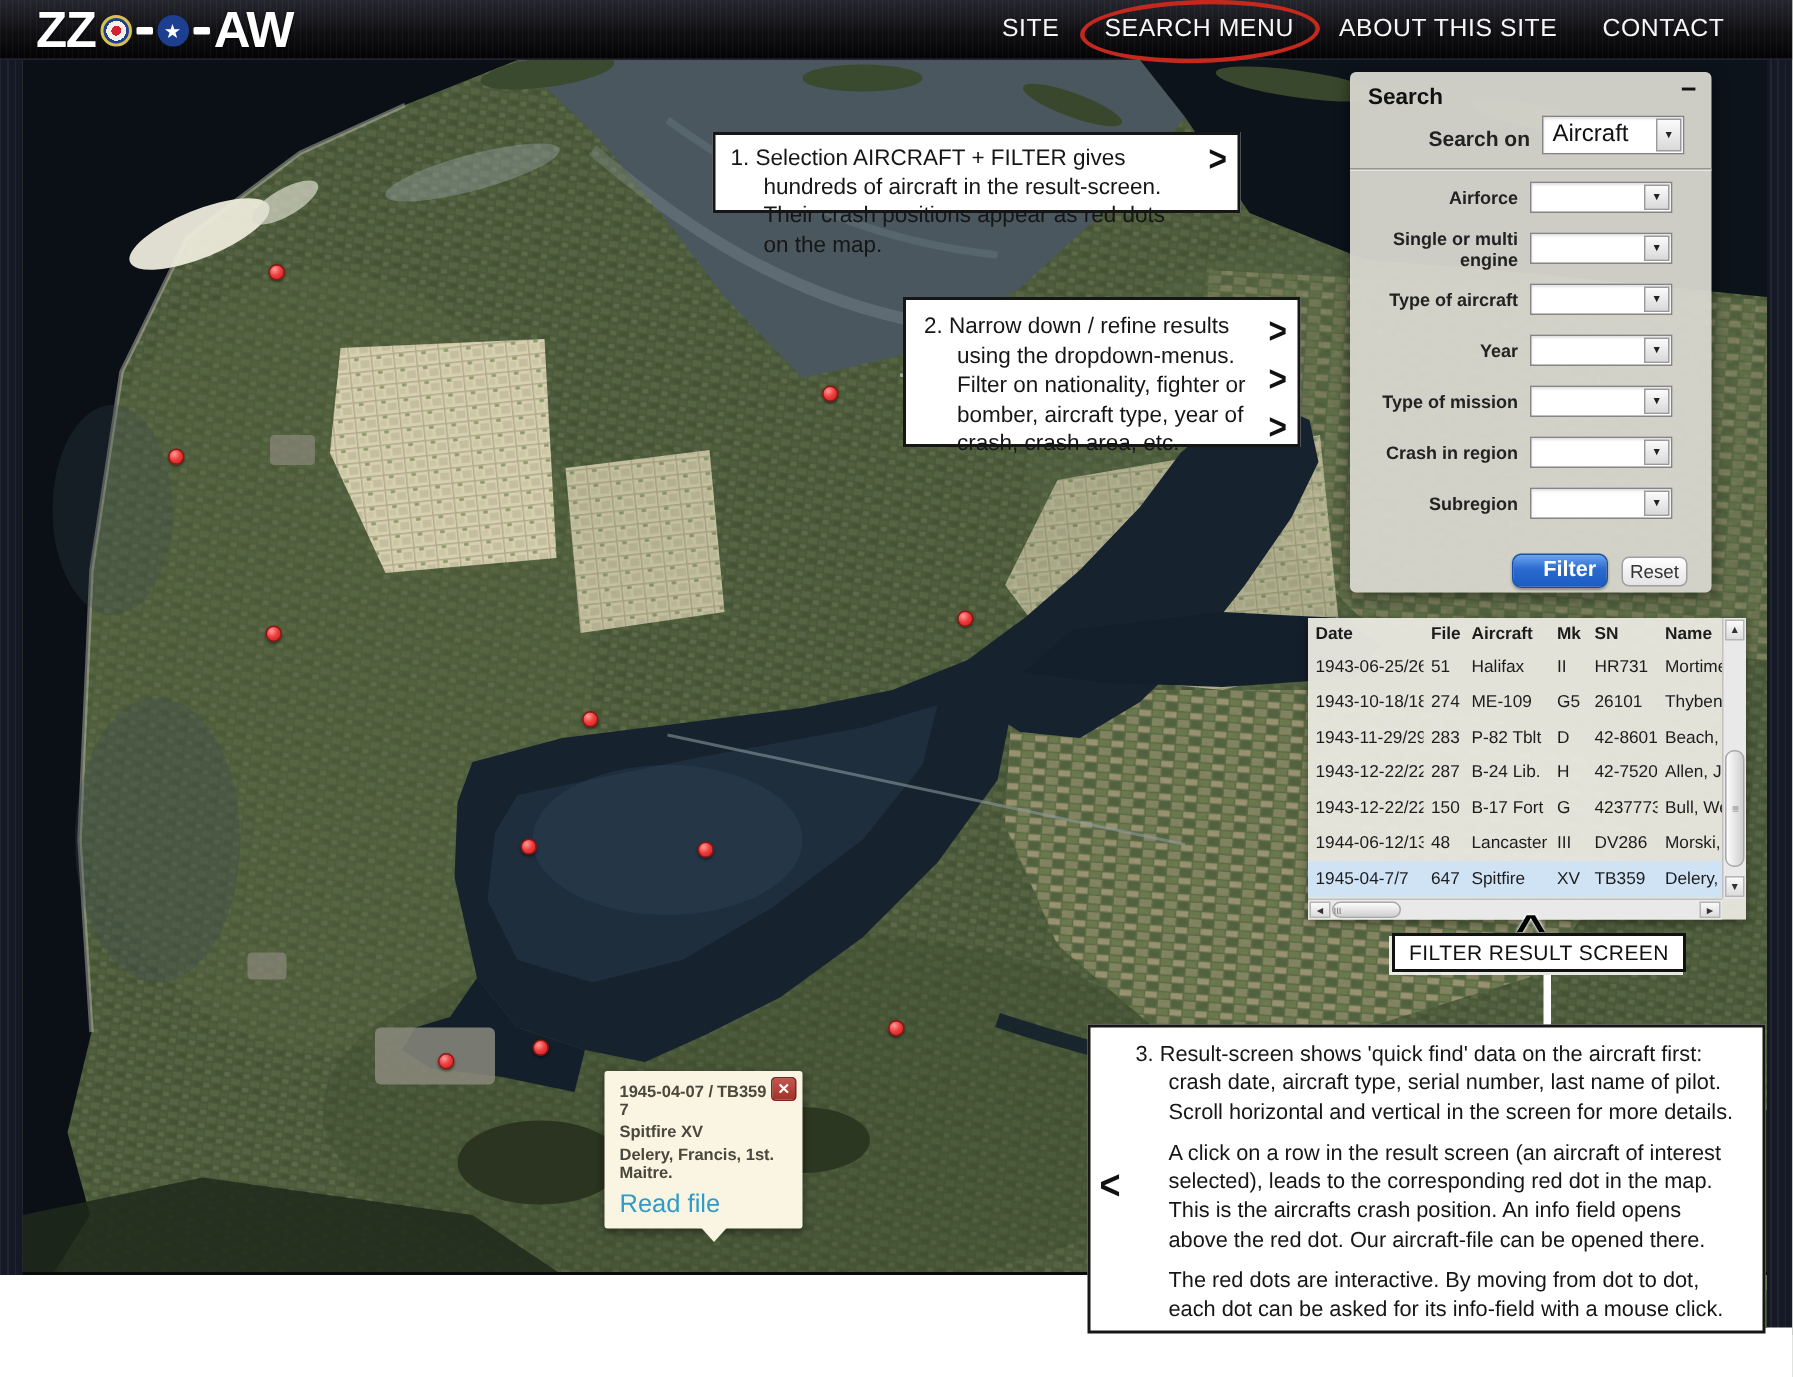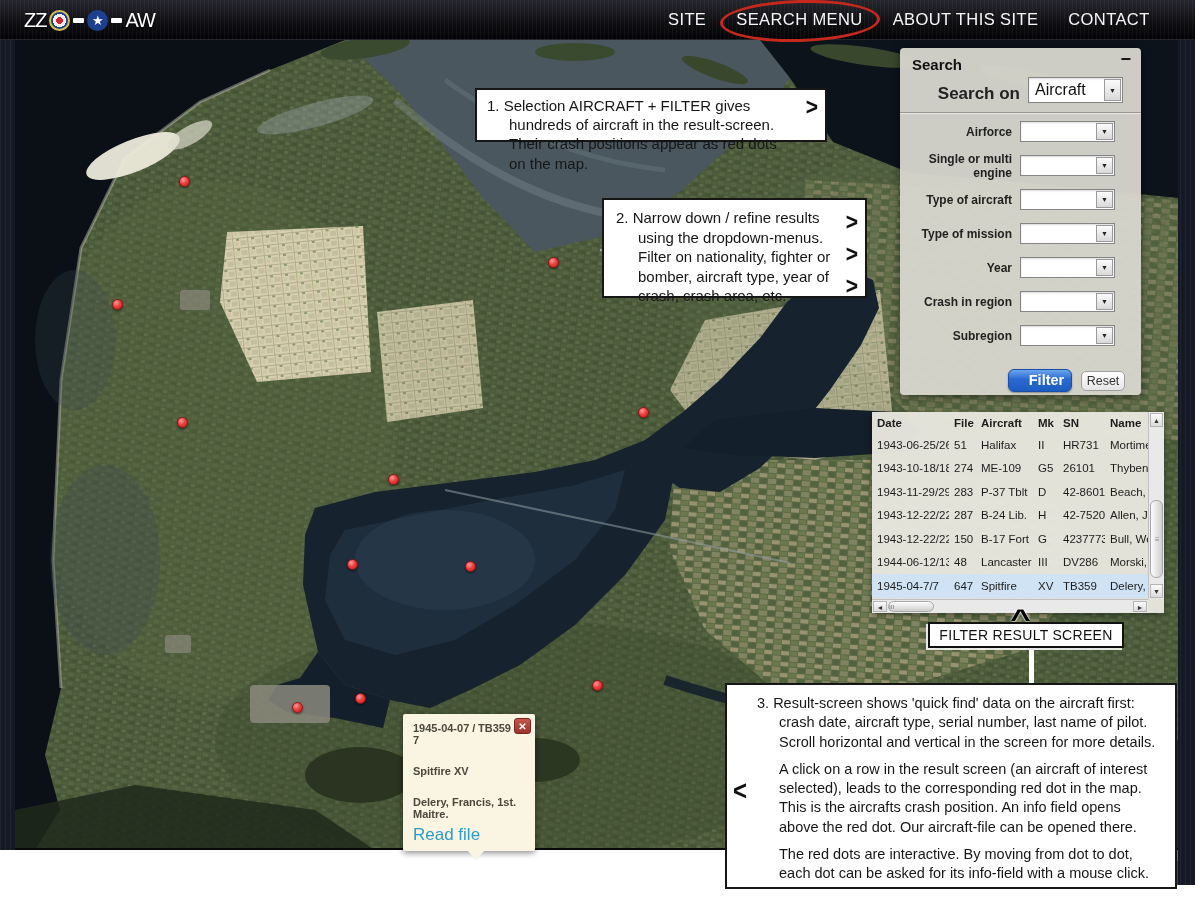--- a/index.html
+++ b/index.html
@@ -17,21 +17,21 @@
     background-color:#47553a;
     background-image:repeating-linear-gradient(97deg, rgba(160,170,120,.35) 0 5px, rgba(55,70,42,.55) 5px 11px); }
 
   
   .topbar { position:absolute; left:0; top:0; width:1195px; height:40px; z-index:50;
     background:linear-gradient(180deg,#26262e 0%,#101014 55%,#040406 100%);
     border-bottom:1px solid #23232b; }
   .topbar::after{ content:""; position:absolute; inset:0;
     background:repeating-linear-gradient(90deg, rgba(255,255,255,.04) 0 1px, transparent 1px 4px); }
   .logo { position:absolute; left:24px; top:5px; height:30px; display:flex; align-items:center; gap:3px; z-index:2; }
-  .logo .ltxt { color:#fff; font-weight:400; font-size:20px; letter-spacing:-1px; text-shadow:0 1px 2px #000; line-height:30px; }
+  .logo .ltxt { color:#fff; font-weight:700; font-size:34px; letter-spacing:-1px; text-shadow:0 1px 2px #000; line-height:30px; }
   .ldash { width:11px; height:5px; background:#fff; border-radius:1px; }
   .roundel { width:21px; height:21px; border-radius:50%; border:2px solid #d8c050;
     background:radial-gradient(circle, #cf2233 0 27%, #f2f0ea 27% 55%, #1d3f8f 55% 100%); }
   .starchip { width:21px; height:21px; border-radius:50%; background:#1d3f8f; color:#fff;
     font-size:13px; line-height:21px; text-align:center; }
   .nav { position:absolute; left:668px; top:10px; display:flex; gap:30px; z-index:2; }
   .nav .nav-item { color:#f7f7f7; font-size:16.5px; letter-spacing:.4px; cursor:pointer; white-space:nowrap; }
   .menu-ellipse { position:absolute; left:720px; top:0px; width:160px; height:42px; z-index:51;
     border:3px solid #c5291d; border-radius:50%; transform:rotate(-1.5deg); }
 
@@ -41,21 +41,21 @@
   .dots-layer { position:absolute; left:0; top:0; width:1195px; height:918px; z-index:30; pointer-events:none; }
   .dot { position:absolute; width:11px; height:11px; border-radius:50%; pointer-events:auto;
     background:radial-gradient(circle at 35% 30%, #ff9b9b 0%, #f04040 45%, #c01818 100%);
     border:1px solid #8f1410; box-shadow:0 1px 2px rgba(0,0,0,.55); }
 
   
   .search { position:absolute; left:900px; top:48px; width:241px; height:347px; z-index:25;
     background:rgba(216,215,207,.95); border-radius:4px; box-shadow:0 2px 10px rgba(0,0,0,.5); }
   .s-title { position:absolute; left:12px; top:8px; font-size:15px; font-weight:bold; color:#111; }
   .s-min { position:absolute; right:10px; top:1px; font-size:18px; font-weight:bold; color:#111; cursor:pointer; }
-  .s-on-label { position:absolute; left:0; top:36px; width:120px; text-align:right; font-size:17px; font-weight:bold; color:#222; }
+  .s-on-label { position:absolute; left:0; top:36px; width:120px; text-align:right; font-size:14px; font-weight:bold; color:#222; }
   .s-on-sel { position:absolute; left:128px; top:29px; width:95px; height:26px; font-size:16px; color:#111; padding:3px 0 0 6px; }
   .s-div { position:absolute; left:0; top:64px; width:100%; height:1px; background:#97968e; box-shadow:0 1px 0 rgba(255,255,255,.55); }
   .filters { position:absolute; left:0; top:73px; right:0; display:flex; flex-direction:column; gap:13px; }
   .srow { display:flex; align-items:center; height:21px; }
   .slabel { flex:0 0 120px; text-align:right; padding-right:8px; font-size:12px; font-weight:bold; color:#222; }
   .sel { position:relative; background:#fff; border:1px solid #858585; box-shadow:inset 0 1px 2px rgba(0,0,0,.15); width:95px; height:21px; cursor:pointer; }
   .s-on-sel.sel { width:95px; height:26px; }
   .selbtn { position:absolute; right:1px; top:1px; bottom:1px; width:17px; font-size:7px; color:#222;
     background:linear-gradient(#fbfbfb,#d9d9d9); border:1px solid #9a9a9a; display:flex; align-items:center; justify-content:center; }
   .btn-filter { position:absolute; left:108px; top:321px; width:64px; height:23px; cursor:pointer;
@@ -99,21 +99,21 @@
   .hang { padding-left:22px; text-indent:-22px; margin-bottom:8px; }
   .arr { position:absolute; font-weight:900; color:#101010; font-size:21px; transform:scaleY(1.15); }
   .a1 { right:7px; top:4px; }
   .a2a { right:7px; top:8px; } .a2b { right:7px; top:40px; } .a2c { right:7px; top:72px; }
   .a3 { left:6px; top:90px; font-size:24px; }
 
   
   .popup { position:absolute; left:403px; top:714px; width:132px; min-height:82px; z-index:40;
     background:#f9f5e2; border-radius:2px; box-shadow:0 2px 6px rgba(0,0,0,.45); padding:8px 10px 6px; }
   .pop-line1 { display:flex; justify-content:space-between; font-size:11px; font-weight:bold; color:#4a473c; padding-right:14px; }
-  .pop-line { font-size:11px; font-weight:bold; color:#4a473c; margin-top:19px; }
+  .pop-line { font-size:11px; font-weight:bold; color:#4a473c; margin-top:3px; }
   .pop-link { font-size:17px; color:#2e9bc8; margin-top:5px; cursor:pointer; }
   .popclose { position:absolute; top:4px; right:4px; width:17px; height:16px; cursor:pointer;
     background:linear-gradient(#c4564f,#9e332c); border:1px solid #7c241e; border-radius:3px;
     color:#fff; font-size:10px; font-weight:bold; line-height:15px; text-align:center; }
   .popptr { position:absolute; left:64px; bottom:-9px; width:0; height:0;
     border:9px solid transparent; border-top:10px solid #f9f5e2; border-bottom:none; }
 </style>
 </head>
 <body>
 
@@ -261,27 +261,27 @@
             <span class="selbtn">▼</span>
           </span>
         </div>
         <div class="srow">
           <span class="slabel">Type of aircraft</span>
           <span class="sel">
             <span class="selbtn">▼</span>
           </span>
         </div>
         <div class="srow">
+          <span class="slabel">Year</span>
+          <span class="sel">
+            <span class="selbtn">▼</span>
+          </span>
+        </div>
+        <div class="srow">
           <span class="slabel">Type of mission</span>
-          <span class="sel">
-            <span class="selbtn">▼</span>
-          </span>
-        </div>
-        <div class="srow">
-          <span class="slabel">Year</span>
           <span class="sel">
             <span class="selbtn">▼</span>
           </span>
         </div>
         <div class="srow">
           <span class="slabel">Crash in region</span>
           <span class="sel">
             <span class="selbtn">▼</span>
           </span>
         </div>
@@ -318,21 +318,21 @@
           <span class="tcell">1943-10-18/18</span>
           <span class="tcell">274</span>
           <span class="tcell">ME-109</span>
           <span class="tcell">G5</span>
           <span class="tcell">26101</span>
           <span class="tcell">Thyben, Ger</span>
         </div>
         <div class="trow">
           <span class="tcell">1943-11-29/29</span>
           <span class="tcell">283</span>
-          <span class="tcell">P-37 Tblt</span>
+          <span class="tcell">P-82 Tblt</span>
           <span class="tcell">D</span>
           <span class="tcell">42-8601</span>
           <span class="tcell">Beach, Warr</span>
         </div>
         <div class="trow">
           <span class="tcell">1943-12-22/22</span>
           <span class="tcell">287</span>
           <span class="tcell">B-24 Lib.</span>
           <span class="tcell">H</span>
           <span class="tcell">42-7520</span>

